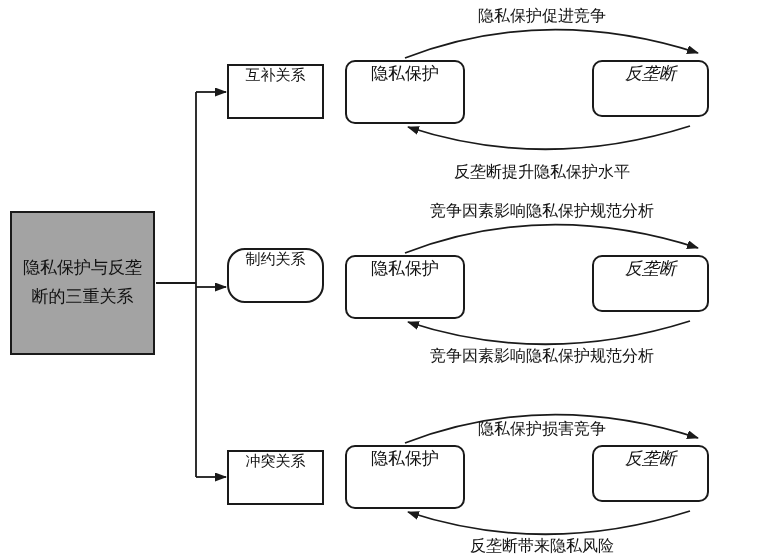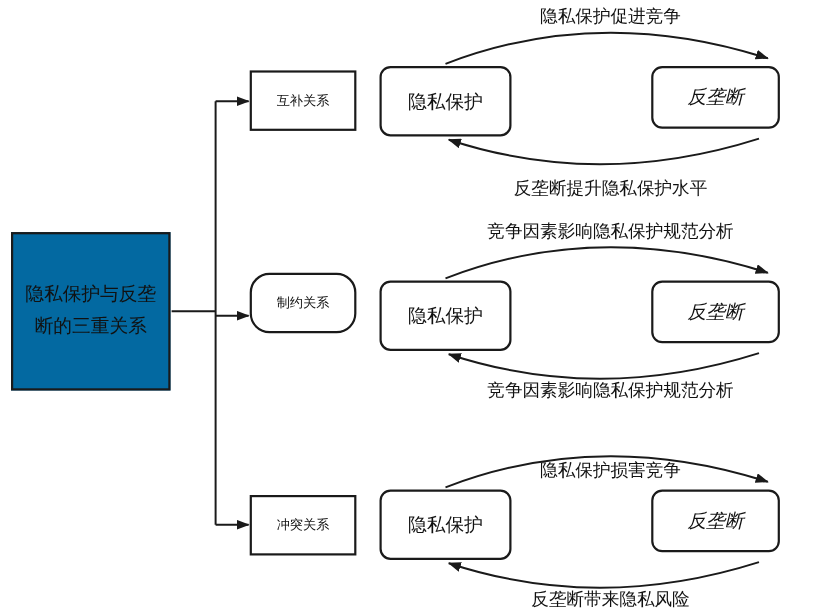--- a/index.html
+++ b/index.html
@@ -24,64 +24,62 @@
   svg.connectors path {
     stroke: #1a1a1a;
     stroke-width: 1.8;
     fill: none;
   }
   .root-box {
     position: absolute;
     left: 10px; top: 211px;
     width: 145px; height: 144px;
     border: 2px solid #1a1a1a;
-    background: #0369a1;
+    background: #a3a3a3;
     box-sizing: border-box;
     display: flex;
     align-items: center;
     justify-content: center;
     text-align: center;
     font-size: 17px;
     line-height: 1.7;
     padding: 0 7px;
   }
   .rel-box {
     position: absolute;
     left: 227px;
     width: 97px; height: 55px;
     border: 2px solid #1a1a1a;
     background: #ffffff;
     box-sizing: border-box;
     display: flex;
-    align-items: center;
     justify-content: center;
-    font-size: 12px;
+    font-size: 15px;
   }
   .rel-1 { top: 64px; }
   .rel-2 { top: 248px; border-radius: 18px; }
   .rel-3 { top: 450px; }
   .node {
     position: absolute;
     border: 2px solid #1a1a1a;
     border-radius: 10px;
     background: #ffffff;
     box-sizing: border-box;
     display: flex;
-    align-items: center;
     justify-content: center;
     font-size: 17px;
   }
   .node-privacy { left: 345px; width: 120px; height: 64px; }
   .node-anti    { left: 592px; width: 117px; height: 57px; font-style: italic; }
   .row-1 { top: 60px; }
   .row-2 { top: 255px; }
   .row-3 { top: 445px; }
   .arc-label {
     position: absolute;
-    left: 395px;
+    left: 382px;
     width: 320px;
     text-align: center;
     font-size: 16px;
     line-height: 19px;
     white-space: nowrap;
   }
   .lbl-t1 { top: 6px; }
   .lbl-b1 { top: 151px; margin-top: 11px; }
   .lbl-t2 { top: 201px; }
   .lbl-b2 { top: 346px; }

